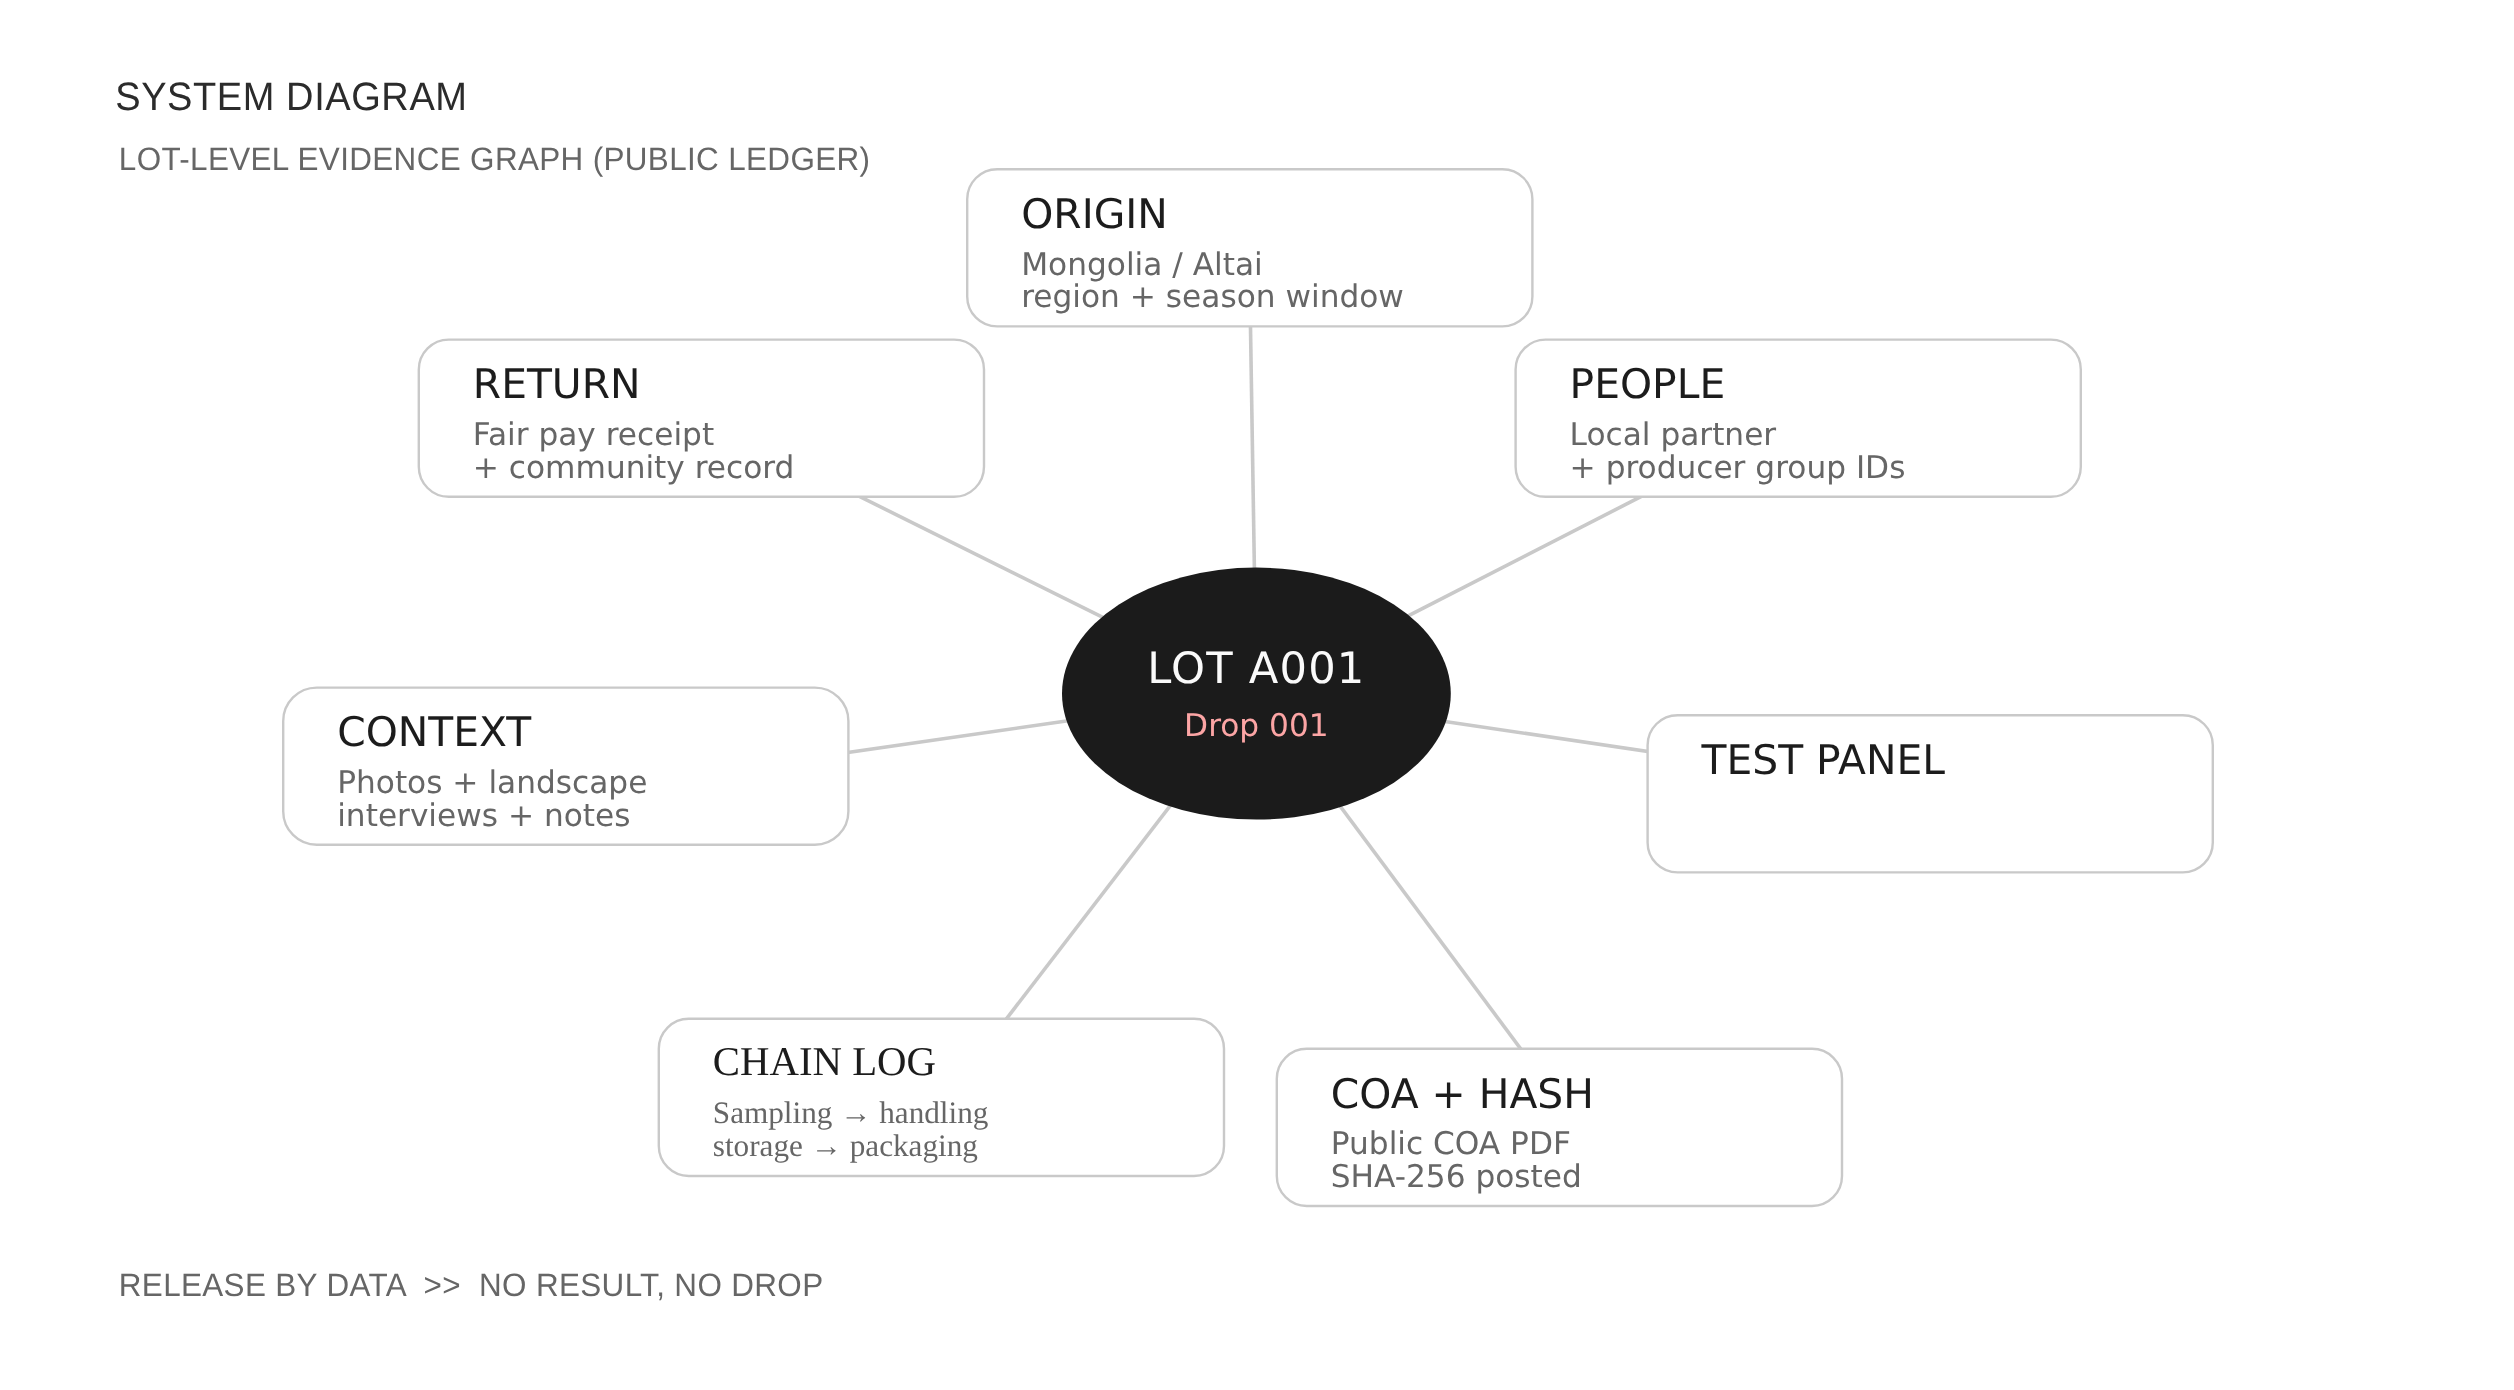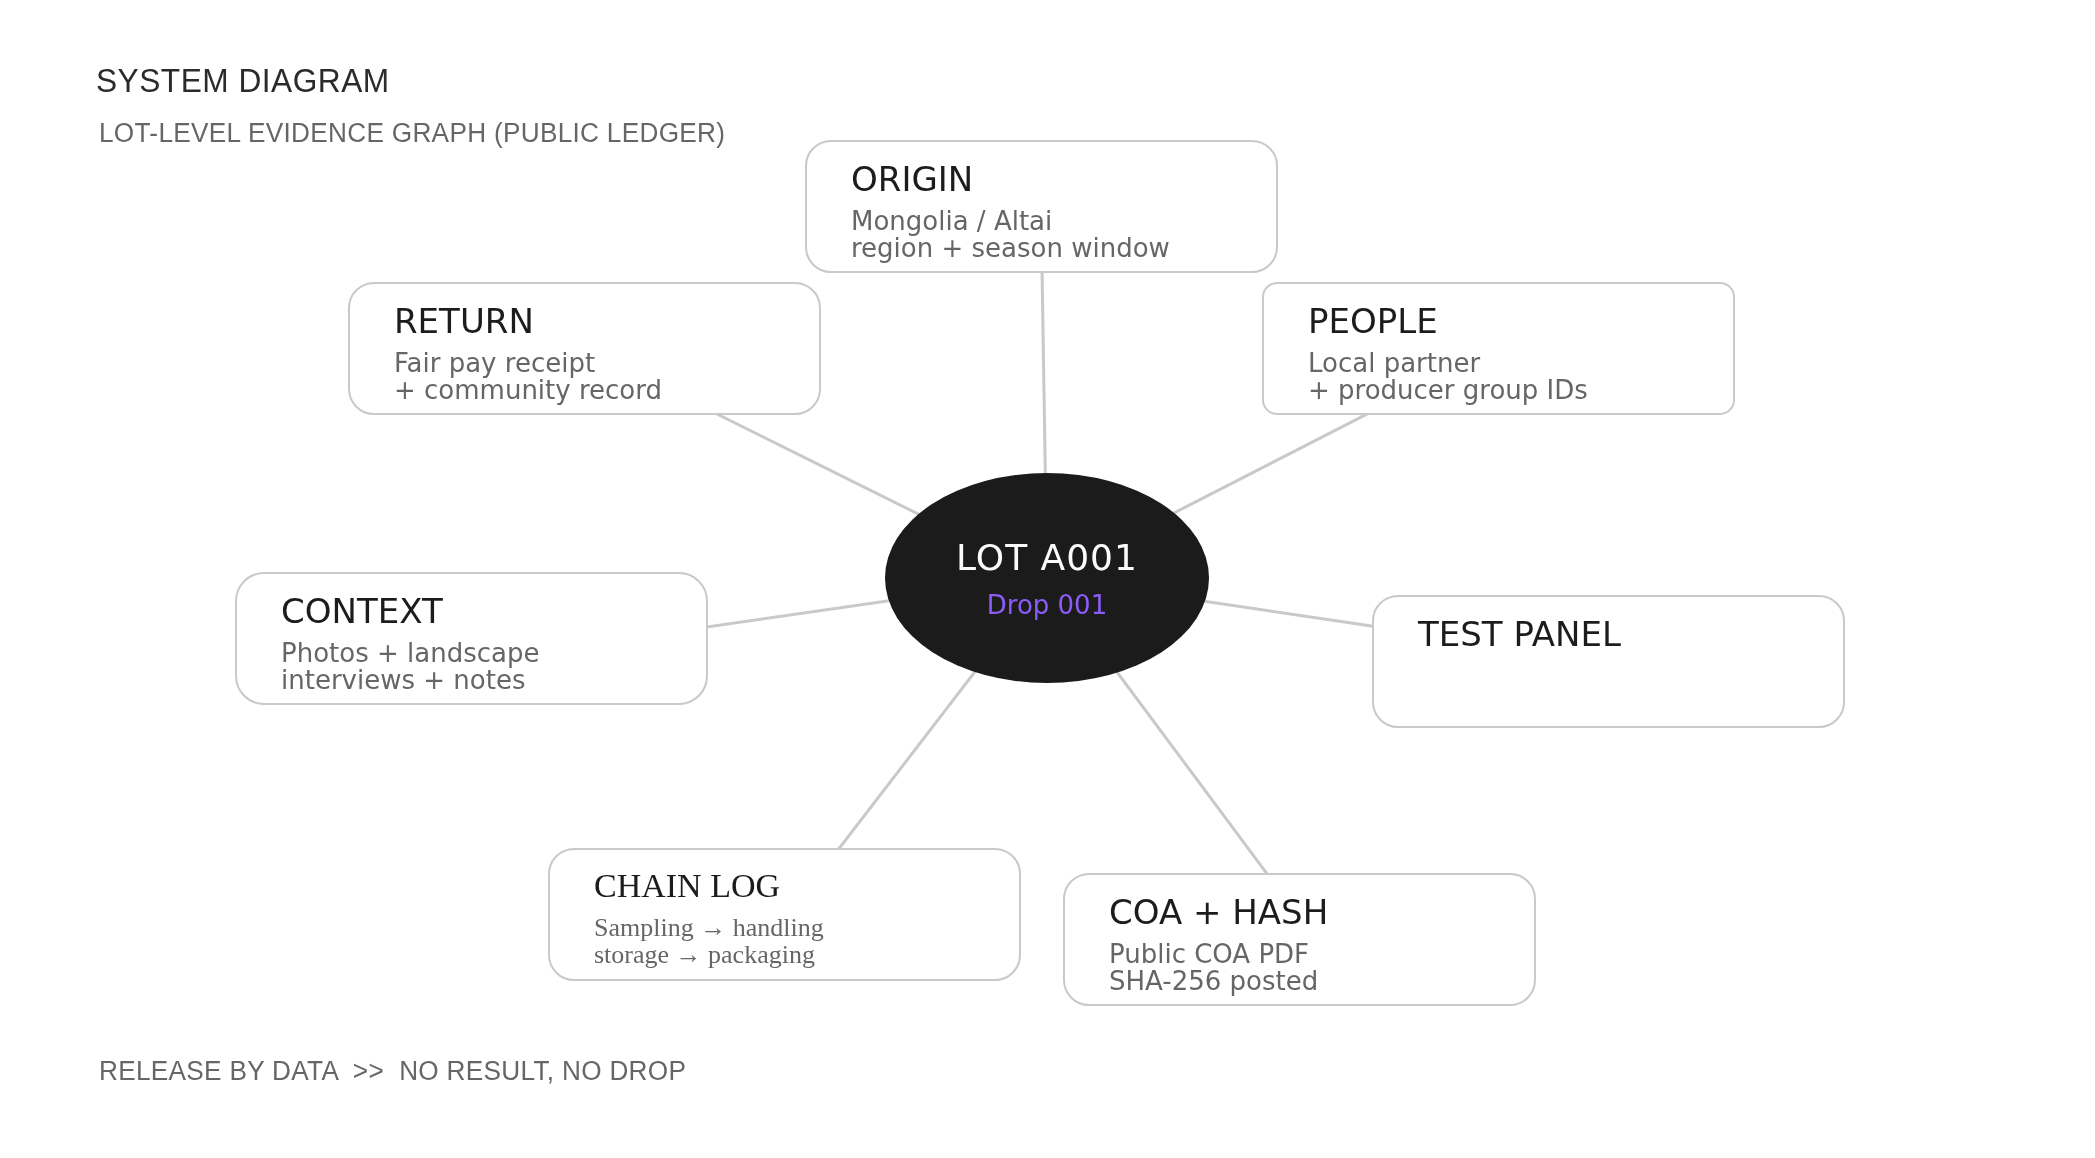--- a/index.html
+++ b/index.html
@@ -71,21 +71,21 @@
   }
   .node-body {
     font-size: 26px;
     line-height: 1.05;
     color: #666666;
     white-space: nowrap;
   }
 
   .node-origin     { left: 805px;  top: 140px; }
   .node-return     { left: 348px;  top: 282px; }
-  .node-people     { left: 1262px; top: 282px; border-radius: 15px; }
+  .node-people     { left: 1262px; top: 282px; }
   .node-context    { left: 235px;  top: 572px; border-radius: 29px; }
   .node-test-panel { left: 1372px; top: 595px; }
   .node-chain-log  { left: 548px;  top: 848px; font-family: Liberation Serif, serif; }
   .node-coa-hash   { left: 1063px; top: 848px; margin-top: 25px; }
 
   
   .center-node {
     position: absolute;
     z-index: 3;
     left: 885px;
@@ -102,21 +102,21 @@
     text-align: center;
   }
   .center-title {
     font-size: 36px;
     color: #fafafa;
     letter-spacing: 1px;
     white-space: nowrap;
   }
   .center-subtitle {
     font-size: 26px;
-    color: #8b5cf6;
+    color: #fca5a5;
     white-space: nowrap;
   }
 
   
   .footer-tagline {
     position: absolute;
     left: 99px;
     top: 1056px;
     font-family: "Liberation Sans", sans-serif;
     font-size: 27px;

